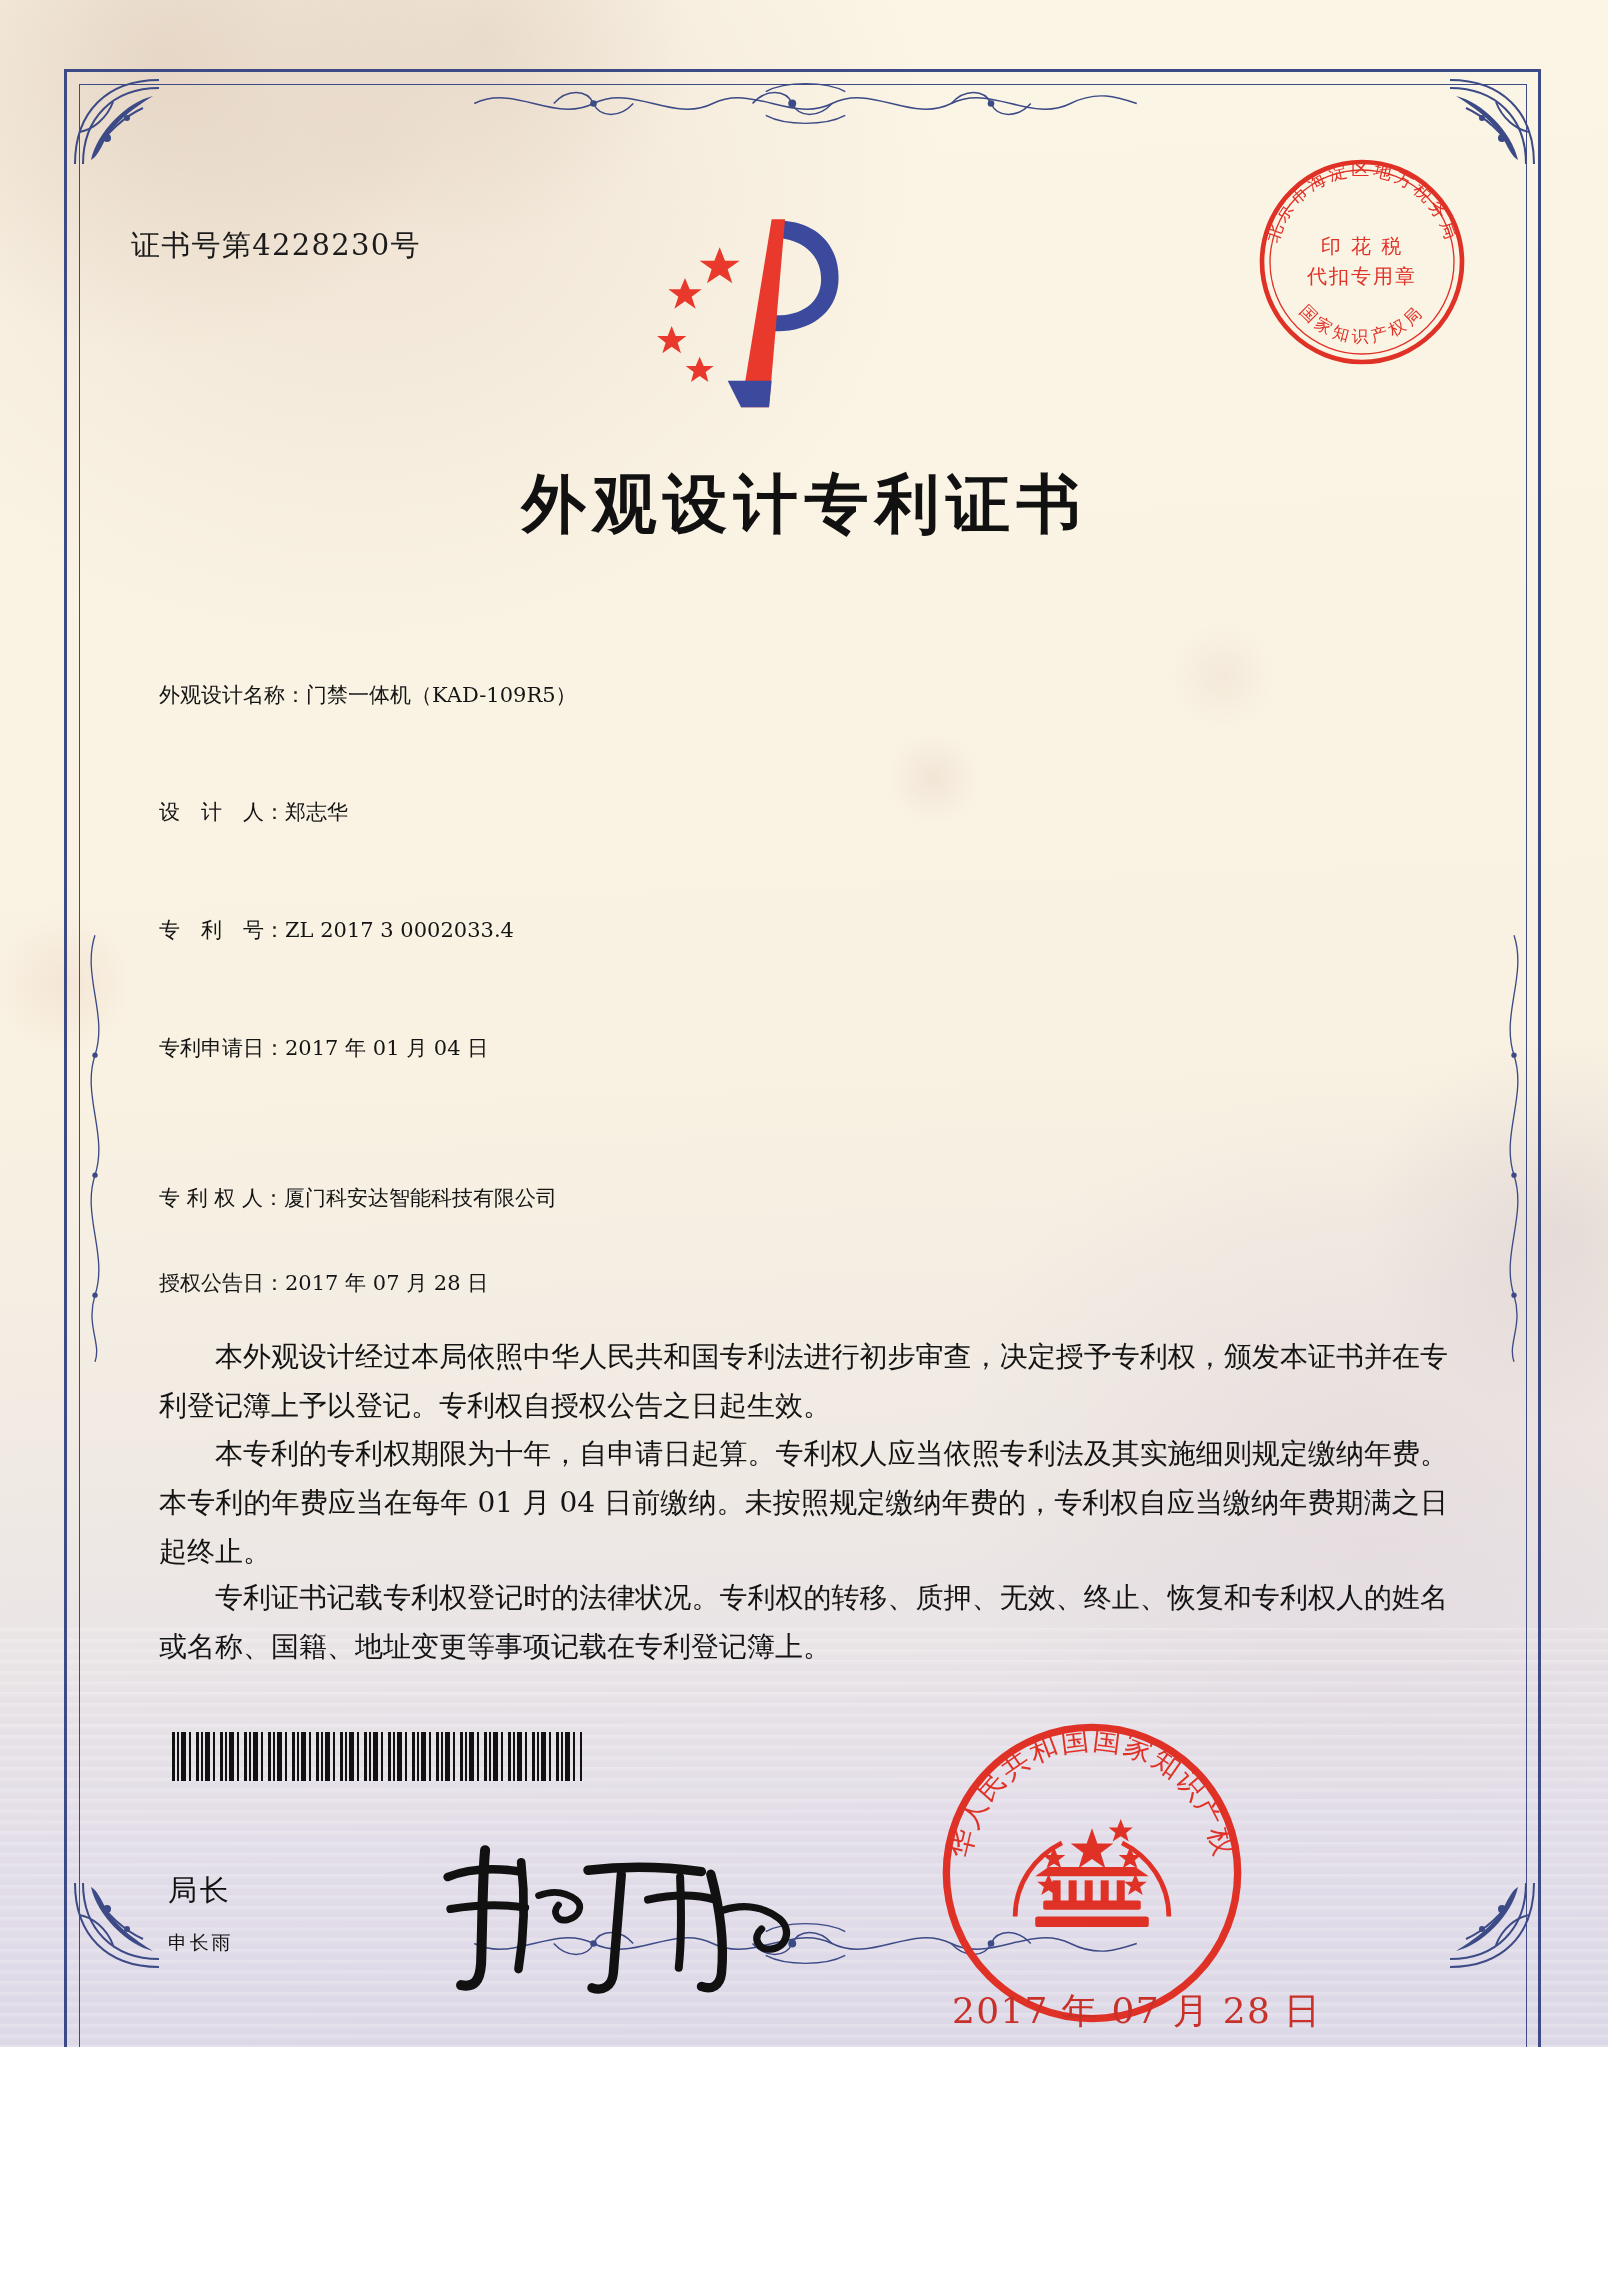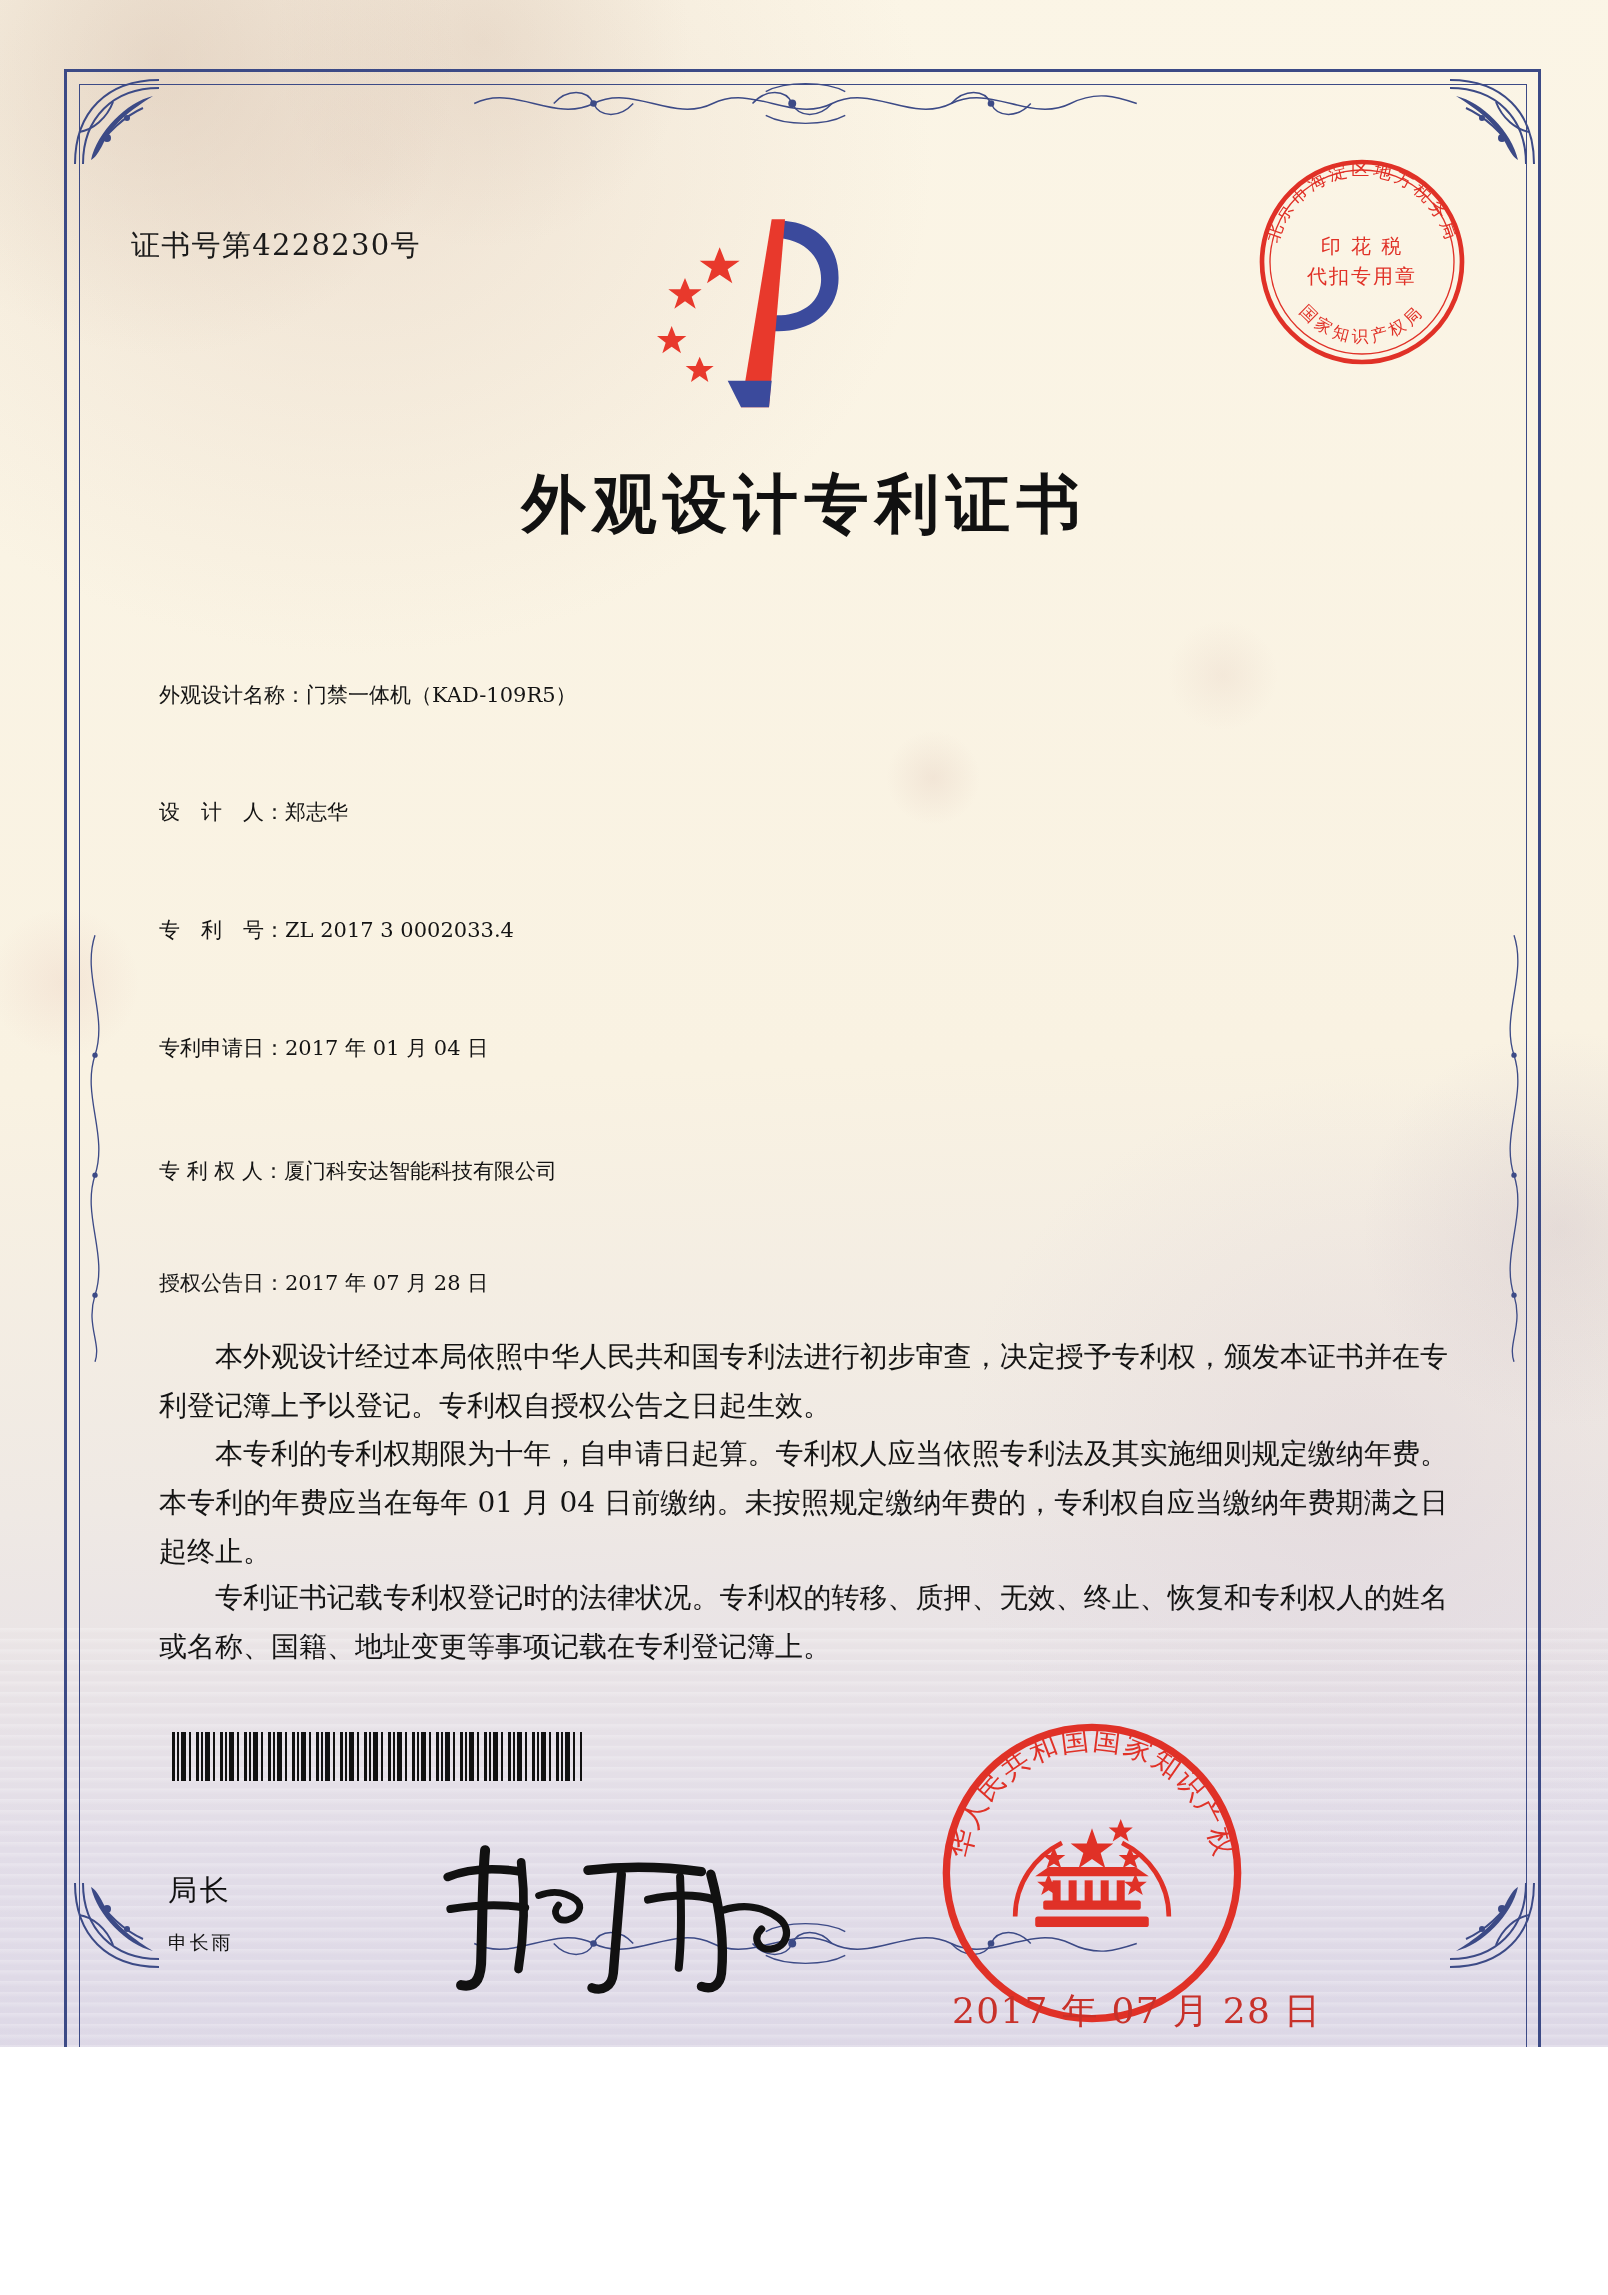--- a/index.html
+++ b/index.html
@@ -129,21 +129,21 @@
     left: 159px;
     font-size: 21px;
     color: #141414;
     white-space: nowrap;
     font-family: "DejaVu Serif", serif;
   }
   .f1 { top: 681px; }
   .f2 { top: 798px; }
   .f3 { top: 916px; }
   .f4 { top: 1034px; text-align: right; }
-  .f5 { top: 1157px; }
+  .f5 { top: 1184px; }
   .f6 { top: 1269px; }
 
   .para {
     position: absolute;
     left: 159px;
     width: 1289px;
     font-size: 28px;
     line-height: 49px;
     color: #141414;
     text-indent: 56px;

